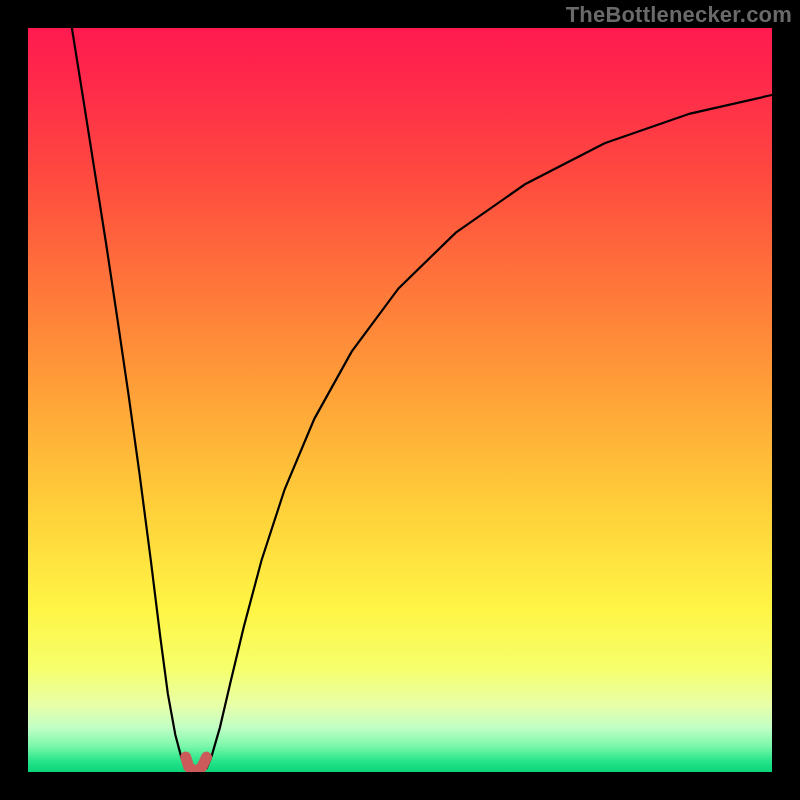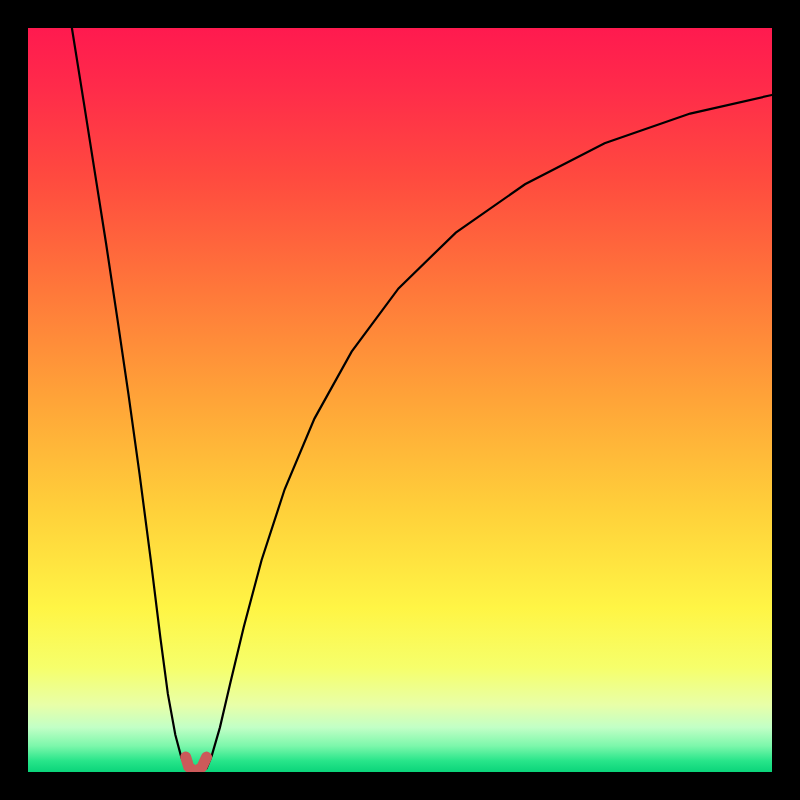--- a/index.html
+++ b/index.html
@@ -58,13 +58,14 @@
             <stop offset="98.5%" stop-color="#28e58a"></stop>
             <stop offset="100%" stop-color="#0ad47a"></stop>
           </linearGradient>
       </defs>
       <rect x="0" y="0" width="744" height="744" fill="url(#bg-grad)"></rect>
       <path fill="none" d="M43.90 0.00 L55.80 74.40 L66.96 145.08 L78.12 215.76 L89.28 290.16 L100.44 366.05 L111.60 446.40 L122.76 531.96 L132.43 610.08 L139.87 665.88 L147.31 706.80 L153.26 729.12 L158.47 740.28" stroke="#000000" stroke-width="2.2" stroke-linecap="round"></path>
       <path fill="none" d="M178.56 740.28 L183.77 727.63 L191.95 699.36 L202.37 654.72 L215.76 598.92 L233.62 531.96 L256.68 461.28 L286.44 390.60 L323.64 323.64 L370.51 260.40 L427.80 204.60 L496.99 156.24 L576.60 115.32 L662.16 85.56 L744.00 66.96" stroke="#000000" stroke-width="2.2" stroke-linecap="round"></path>
       <path fill="none" d="M157.73 729.12 L160.70 738.79 L165.17 742.51 L169.63 742.51 L174.10 738.79 L178.56 729.12" stroke="#cc5a5a" stroke-width="11" stroke-linecap="round" stroke-linejoin="round"></path>
     </svg>
   </div>
+  <div class="watermark">TheBottlenecker.com</div>
 </div>
 
 </body></html>

